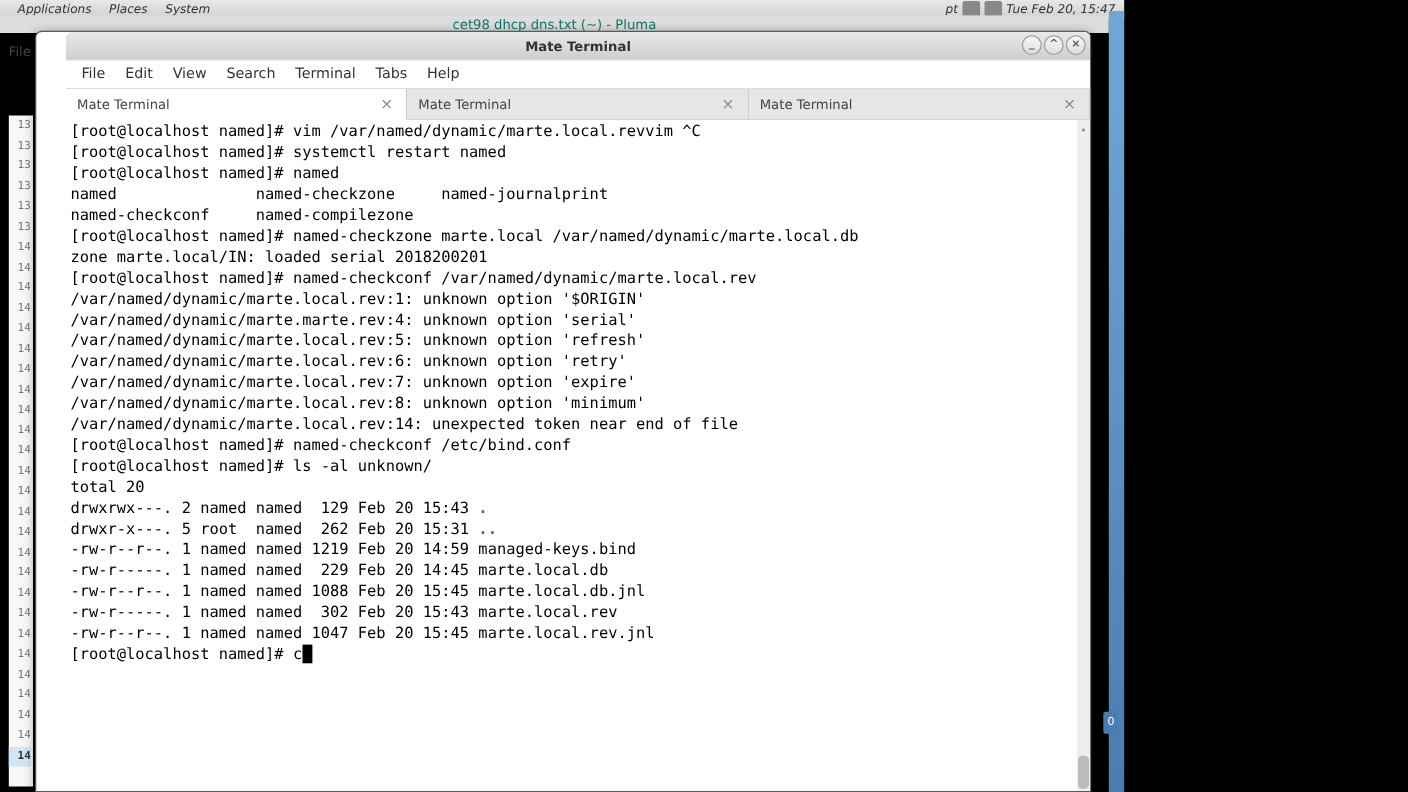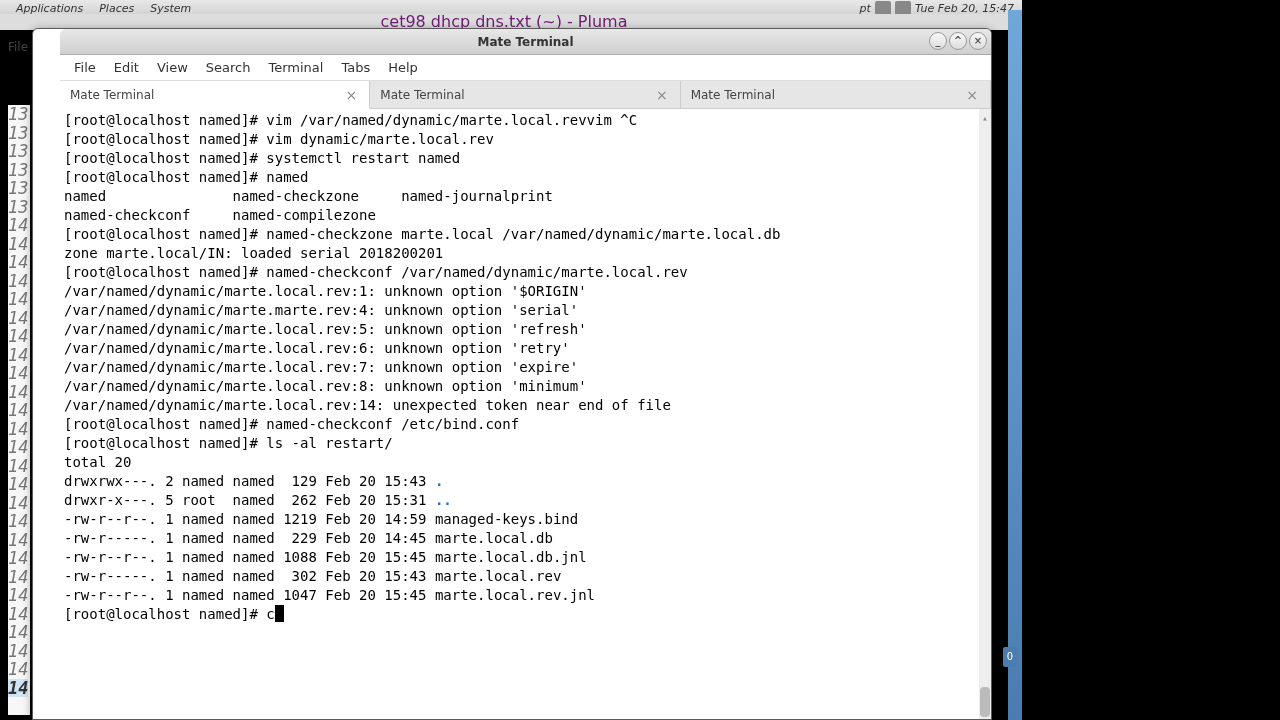--- a/index.html
+++ b/index.html
@@ -46,38 +46,37 @@
   line-height: 20px;
   border-radius: 2px;
 }
 .bg-window-title {
   position: absolute;
   top: 14px;
   left: 0; right: 272px;
   height: 16px;
   background: #ddd;
   text-align: center;
-  font-size: 16px;
-  color: #701a75;
+  font-size: 12px;
+  color: #0f766e;
   line-height: 16px;
 }
 .editor-gutter {
   position: absolute;
   left: 8px;
   top: 105px;
   width: 22px;
   height: 610px;
   background: #f7f7f7;
   font-family: monospace;
-  font-size: 17px;
+  font-size: 10px;
   color: #777;
   text-align: right;
   padding-right: 2px;
   line-height: 18.5px;
-  font-style: italic;
 }
 .editor-gutter .current { background: #d0e4f5; color:#333; font-weight:bold; }
 .file-menus {
   position: absolute;
   left: 8px; top: 40px;
   font-size: 12px;
   color: #444;
 }
 .terminal-window {
   position: absolute;
@@ -281,37 +280,36 @@
         <span>Mate Terminal</span>
         <span class="tab-close">×</span>
       </div>
     </div>
   <div class="terminal-body" id="termbody">
     <div class="scrollbar">
       <div class="scroll-arrow" style="top:0">▴</div>
       <div class="scroll-thumb"></div>
     </div>
   <div class="line">[root@localhost named]# vim /var/named/dynamic/marte.local.revvim ^C</div>
-      <div class="line">[root@localhost named]# vim dynamic/marte.local.rev</div>
       <div class="line">[root@localhost named]# systemctl restart named</div>
       <div class="line">[root@localhost named]# named</div>
       <div class="line">named               named-checkzone     named-journalprint</div>
       <div class="line">named-checkconf     named-compilezone</div>
       <div class="line">[root@localhost named]# named-checkzone marte.local /var/named/dynamic/marte.local.db</div>
       <div class="line">zone marte.local/IN: loaded serial 2018200201</div>
       <div class="line">[root@localhost named]# named-checkconf /var/named/dynamic/marte.local.rev</div>
       <div class="line">/var/named/dynamic/marte.local.rev:1: unknown option '$ORIGIN'</div>
       <div class="line">/var/named/dynamic/marte.marte.rev:4: unknown option 'serial'</div>
       <div class="line">/var/named/dynamic/marte.local.rev:5: unknown option 'refresh'</div>
       <div class="line">/var/named/dynamic/marte.local.rev:6: unknown option 'retry'</div>
       <div class="line">/var/named/dynamic/marte.local.rev:7: unknown option 'expire'</div>
       <div class="line">/var/named/dynamic/marte.local.rev:8: unknown option 'minimum'</div>
       <div class="line">/var/named/dynamic/marte.local.rev:14: unexpected token near end of file</div>
       <div class="line">[root@localhost named]# named-checkconf /etc/bind.conf</div>
-      <div class="line">[root@localhost named]# ls -al restart/</div>
+      <div class="line">[root@localhost named]# ls -al unknown/</div>
       <div class="line">total 20</div>
       <div class="line">drwxrwx---. 2 named named  129 Feb 20 15:43 <span class="dot-blue">.</span></div>
       <div class="line">drwxr-x---. 5 root  named  262 Feb 20 15:31 <span class="dot-blue">..</span></div>
       <div class="line">-rw-r--r--. 1 named named 1219 Feb 20 14:59 <span>managed-keys.bind</span></div>
       <div class="line">-rw-r-----. 1 named named  229 Feb 20 14:45 <span>marte.local.db</span></div>
       <div class="line">-rw-r--r--. 1 named named 1088 Feb 20 15:45 <span>marte.local.db.jnl</span></div>
       <div class="line">-rw-r-----. 1 named named  302 Feb 20 15:43 <span>marte.local.rev</span></div>
       <div class="line">-rw-r--r--. 1 named named 1047 Feb 20 15:45 <span>marte.local.rev.jnl</span></div>
       <div class="line">[root@localhost named]# c<span class="cursor-block"></span></div>
     </div>

